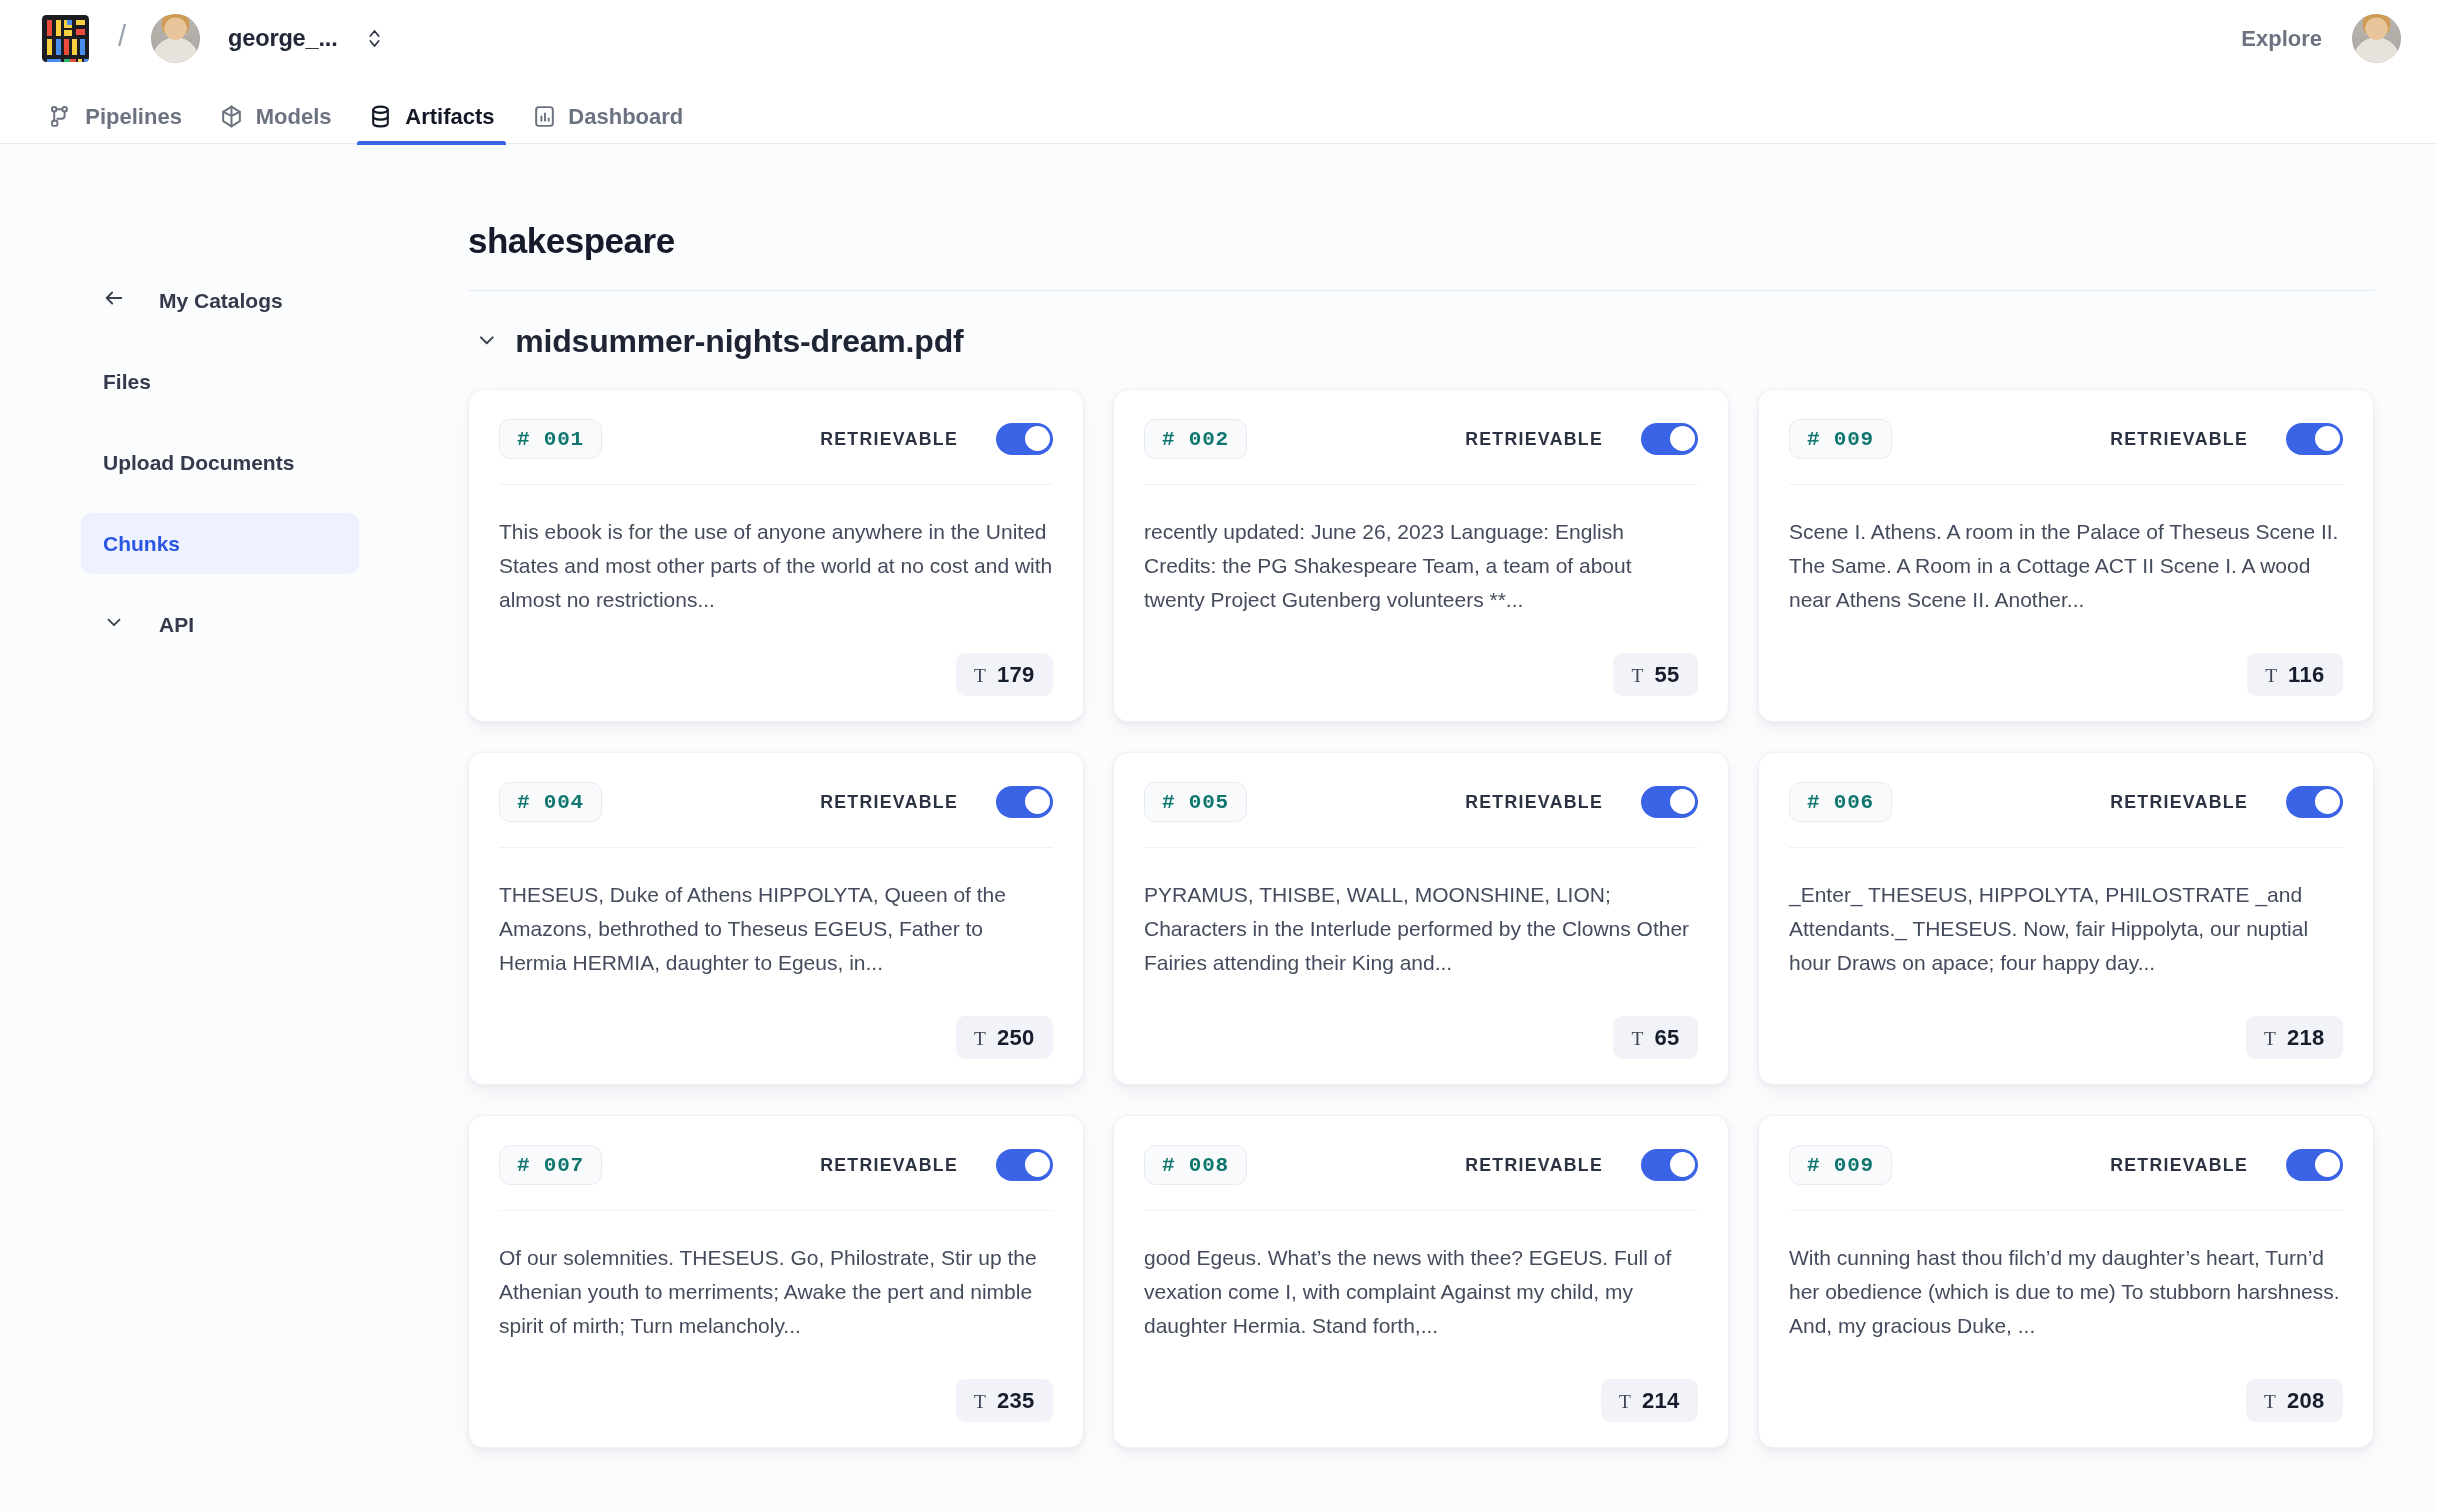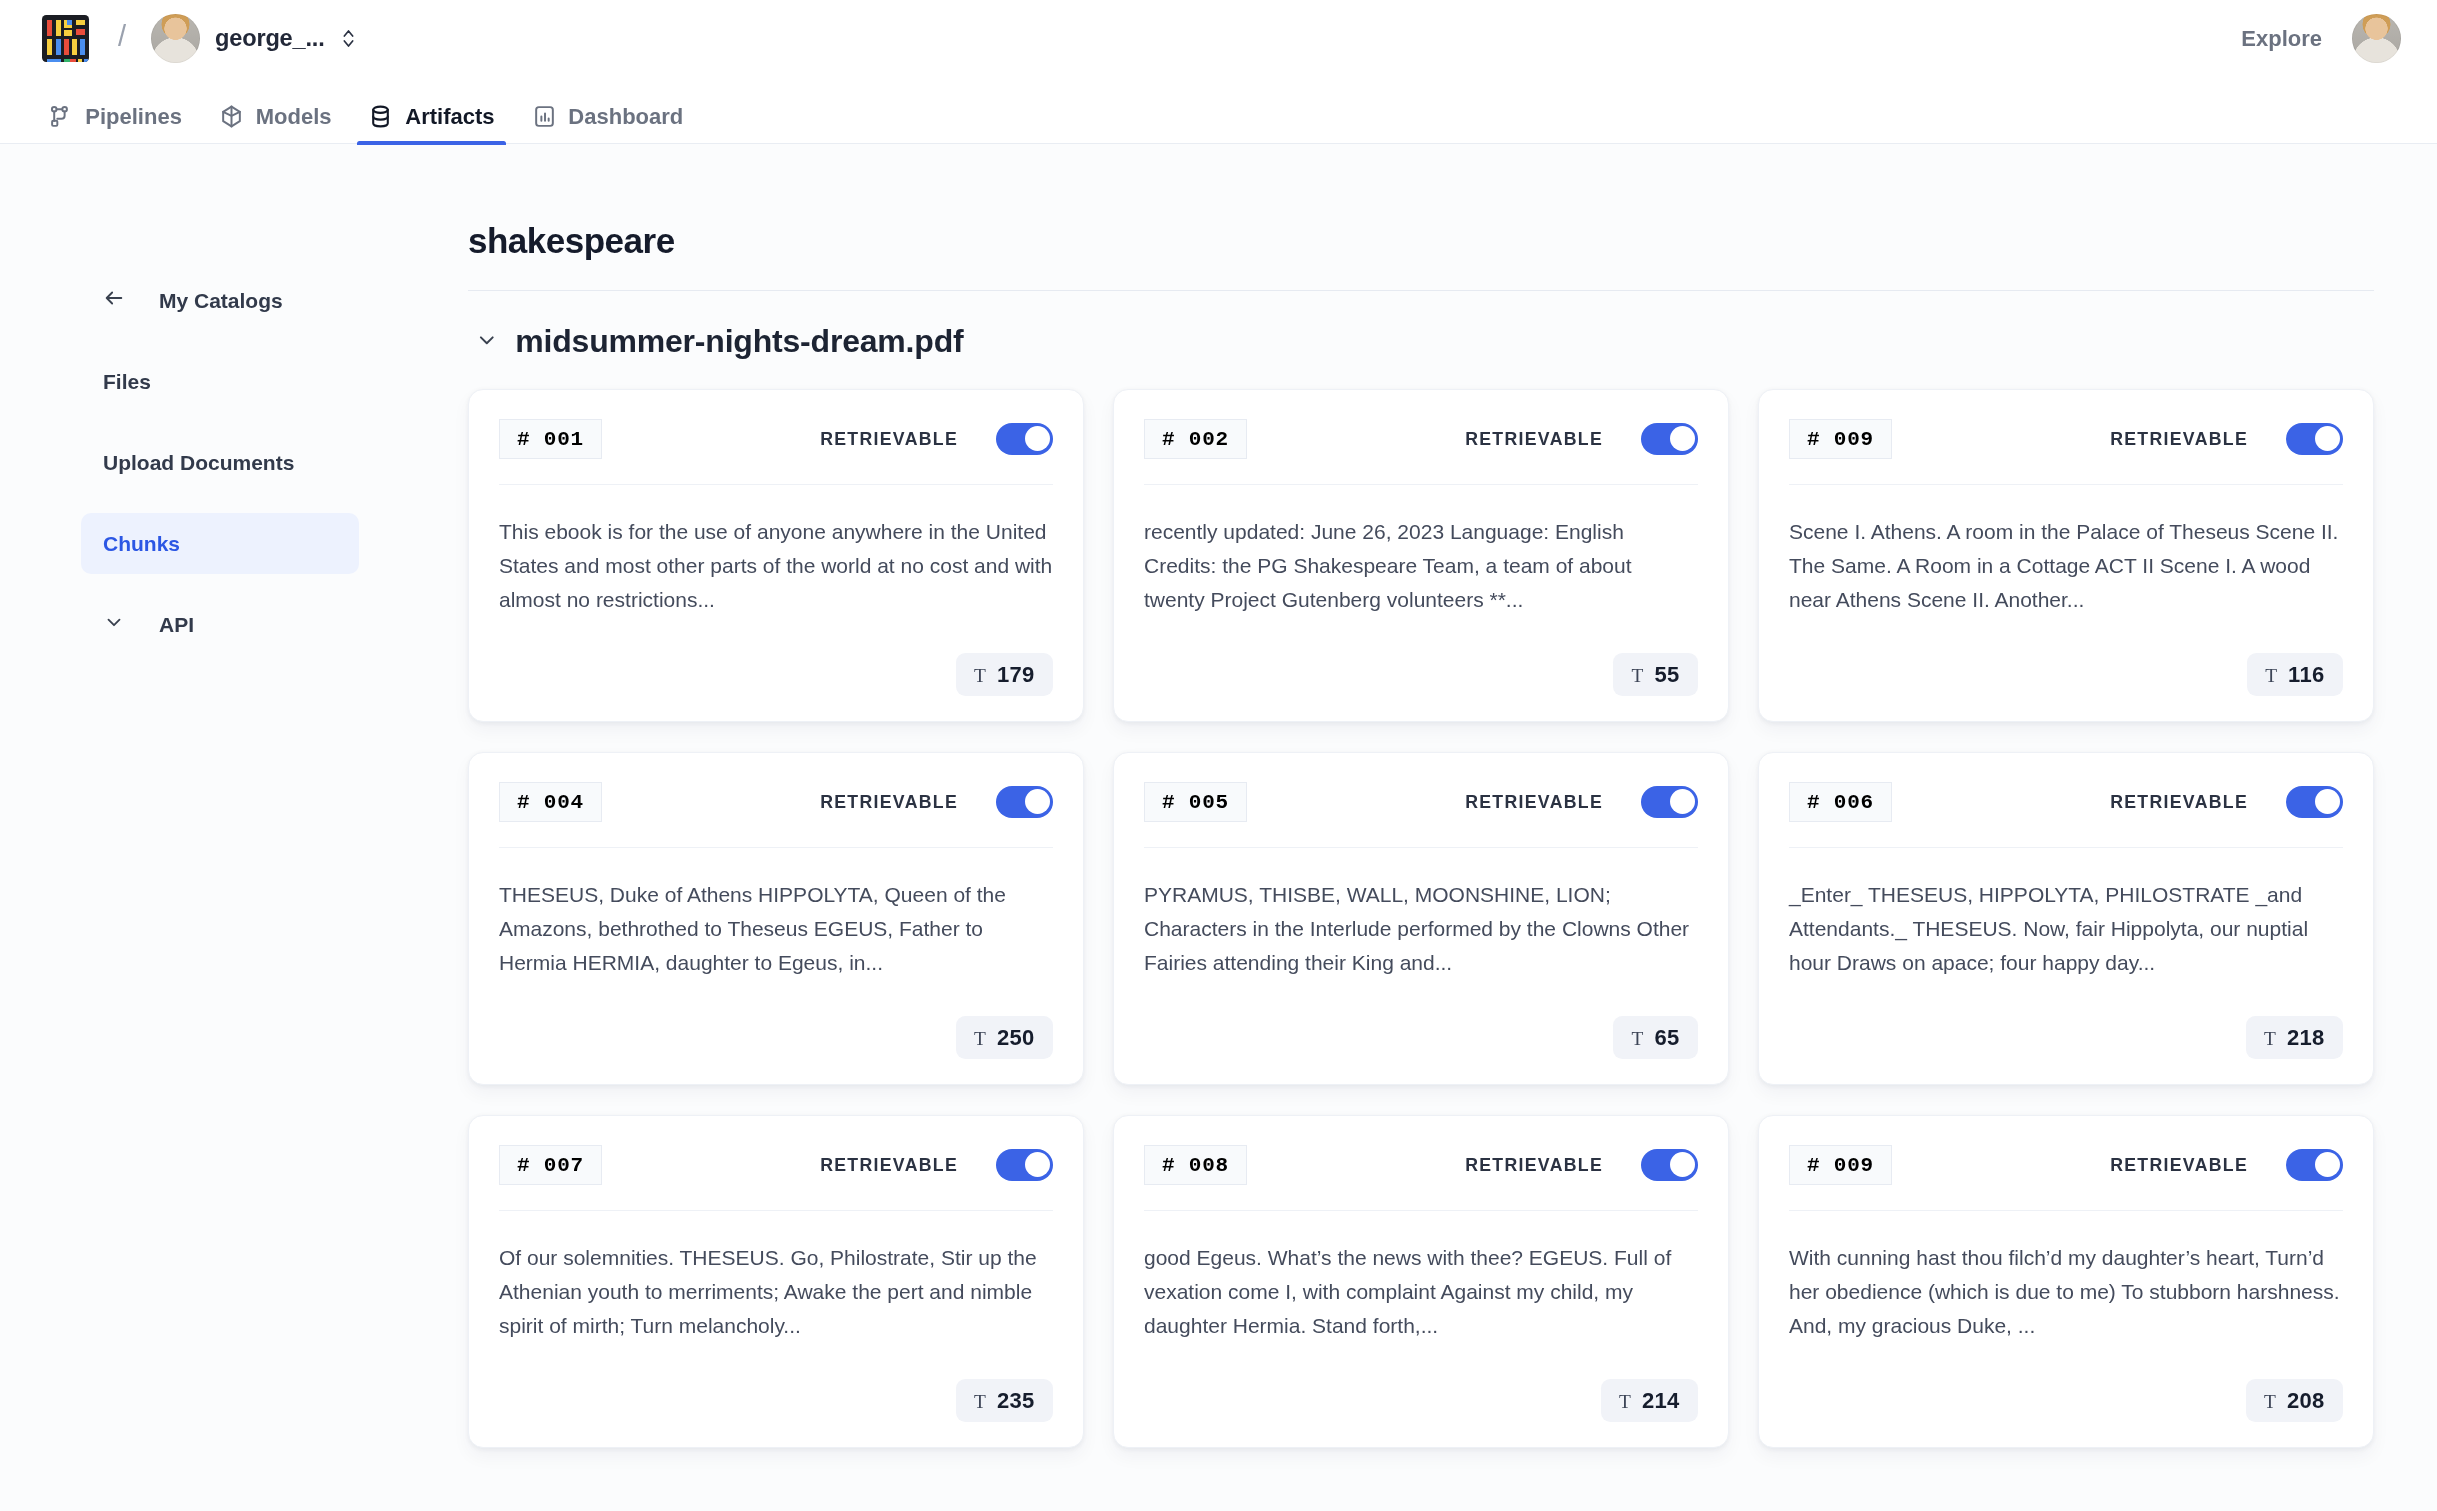--- a/index.html
+++ b/index.html
@@ -37,21 +37,21 @@
   .slash {
     margin: 0 25px 0 29px;
     color: #9aa1ae;
     font-size: 29px;
     font-weight: 300;
     transform: translateY(-2.5px);
   }
   .ws-chip {
     display: flex;
     align-items: center;
-    gap: 15px;
+    gap: 28px;
     cursor: pointer;
   }
   .avatar {
     width: 49px; height: 49px;
     border-radius: 50%;
     flex: none;
     background:
       radial-gradient(circle at 50% 30%, #e8c49b 0 26%, transparent 27%),
       radial-gradient(circle at 50% 21%, #cf9d56 0 30%, transparent 31%),
       radial-gradient(circle at 50% 96%, #e7e3dc 0 44%, transparent 45%),
@@ -192,26 +192,26 @@
   .card-head {
     display: flex;
     align-items: center;
     justify-content: space-between;
     padding-bottom: 25px;
     border-bottom: 1.7px solid #eef1f6;
   }
   .idx-badge {
     border: 0.8px solid #e7ebf2;
     background: #f8fafc;
-    border-radius: 0;
+    border-radius: 11px;
     padding: 7.6px 17px;
     font-family: "Liberation Mono", monospace;
     font-size: 21px;
     font-weight: 700;
-    color: #000000;
+    color: #0f766e;
     letter-spacing: 0.8px;
     white-space: nowrap;
   }
   .head-right {
     display: flex;
     align-items: center;
     gap: 38px;
   }
   .retr-label {
     font-size: 17.7px;

